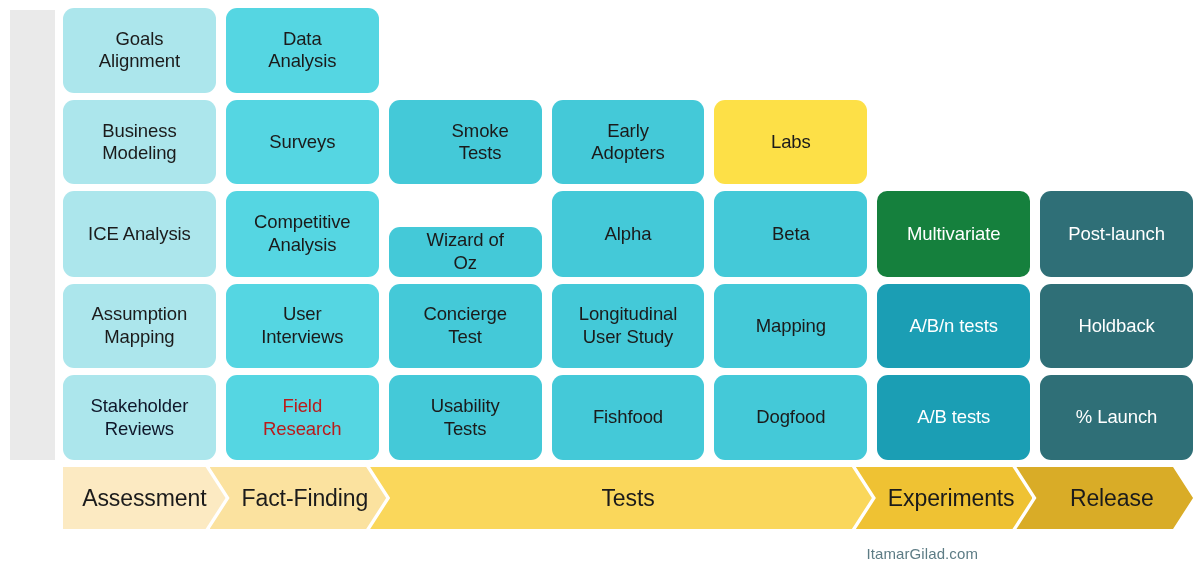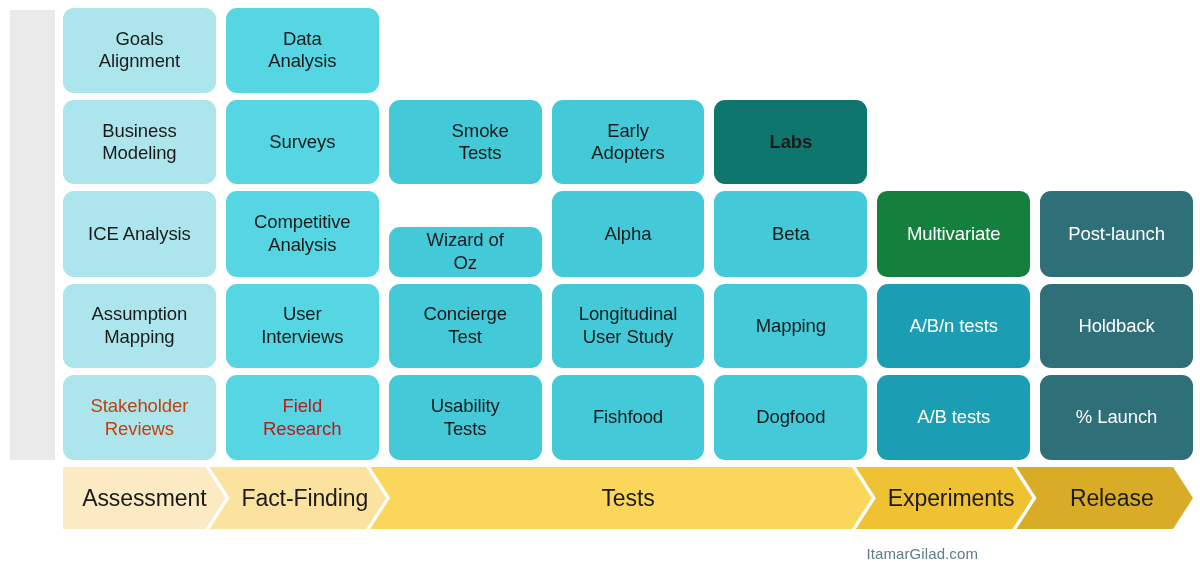--- a/index.html
+++ b/index.html
@@ -142,21 +142,21 @@
       <div class="card empty"></div>
       <div class="card empty"></div>
       <div class="card empty"></div>
       <div class="card" style="background: rgb(172, 230, 236); color: rgb(27, 27, 27);">Business
 Modeling</div>
       <div class="card" style="background: rgb(85, 214, 226); color: rgb(27, 27, 27);">Surveys</div>
       <div class="card" style="background: rgb(68, 201, 216); color: rgb(27, 27, 27); padding-left: 36px;">Smoke
 Tests</div>
       <div class="card" style="background: rgb(68, 201, 216); color: rgb(27, 27, 27);">Early
 Adopters</div>
-      <div class="card" style="background: #0f766e; color: rgb(27, 27, 27); font-weight: bold;">Labs</div>
+      <div class="card" style="background: #fde047; color: rgb(27, 27, 27);">Labs</div>
       <div class="card empty"></div>
       <div class="card empty"></div>
       <div class="card" style="background: rgb(172, 230, 236); color: rgb(27, 27, 27);">ICE Analysis</div>
       <div class="card" style="background: rgb(85, 214, 226); color: rgb(27, 27, 27);">Competitive
 Analysis</div>
       <div class="card" style="background: rgb(68, 201, 216); color: rgb(27, 27, 27); margin-top: 36px;">Wizard of
 Oz</div>
       <div class="card" style="background: rgb(68, 201, 216); color: rgb(27, 27, 27);">Alpha</div>
       <div class="card" style="background: rgb(68, 201, 216); color: rgb(27, 27, 27);">Beta</div>
       <div class="card" style="background: #15803d; color: rgb(255, 255, 255); border-radius: 10px;">Multivariate</div>
@@ -165,21 +165,21 @@
 Mapping</div>
       <div class="card" style="background: rgb(85, 214, 226); color: rgb(27, 27, 27);">User
 Interviews</div>
       <div class="card" style="background: rgb(68, 201, 216); color: rgb(27, 27, 27);">Concierge
 Test</div>
       <div class="card" style="background: rgb(68, 201, 216); color: rgb(27, 27, 27);">Longitudinal
 User Study</div>
       <div class="card" style="background: rgb(68, 201, 216); color: rgb(27, 27, 27);">Mapping</div>
       <div class="card" style="background: rgb(27, 158, 180); color: rgb(255, 255, 255);">A/B/n tests</div>
       <div class="card" style="background: rgb(47, 111, 119); color: rgb(255, 255, 255);">Holdback</div>
-      <div class="card" style="background: rgb(172, 230, 236); color: #c2410c;">Stakeholder
+      <div class="card" style="background: rgb(172, 230, 236); color: #0f172a;">Stakeholder
 Reviews</div>
       <div class="card" style="background: rgb(85, 214, 226); color: #b91c1c;">Field
 Research</div>
       <div class="card" style="background: rgb(68, 201, 216); color: rgb(27, 27, 27);">Usability
 Tests</div>
       <div class="card" style="background: rgb(68, 201, 216); color: rgb(27, 27, 27);">Fishfood</div>
       <div class="card" style="background: rgb(68, 201, 216); color: rgb(27, 27, 27);">Dogfood</div>
       <div class="card" style="background: rgb(27, 158, 180); color: rgb(255, 255, 255);">A/B tests</div>
       <div class="card" style="background: rgb(47, 111, 119); color: rgb(255, 255, 255);">% Launch</div>
     </div>

